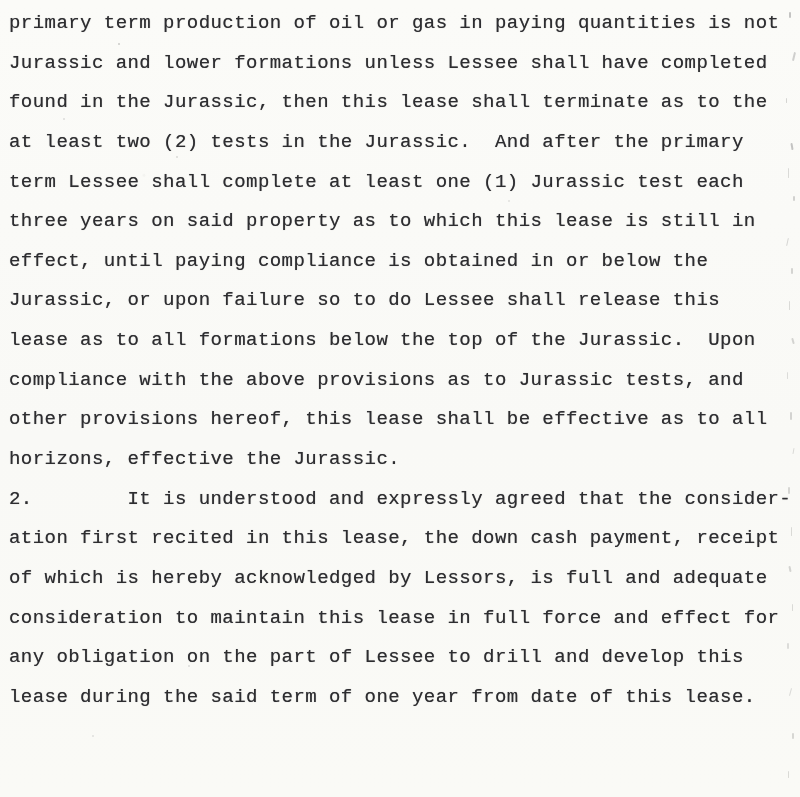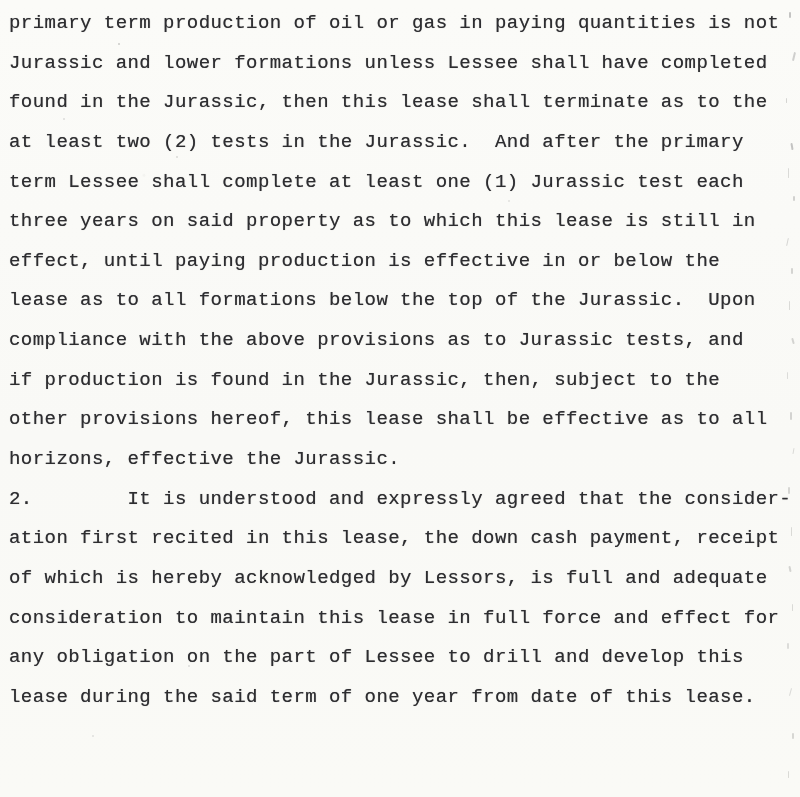--- a/index.html
+++ b/index.html
@@ -53,24 +53,24 @@
 
 <div class="page">
 
   <div class="text-block">
     <div class="line">primary term production of oil or gas in paying quantities is not</div>
     <div class="line">Jurassic and lower formations unless Lessee shall have completed</div>
     <div class="line">found in the Jurassic, then this lease shall terminate as to the</div>
     <div class="line">at least two (2) tests in the Jurassic.  And after the primary</div>
     <div class="line">term Lessee shall complete at least one (1) Jurassic test each</div>
     <div class="line">three years on said property as to which this lease is still in</div>
-    <div class="line">effect, until paying production is effective in or below the</div>
+    <div class="line">effect, until paying compliance is obtained in or below the</div>
+    <div class="line">Jurassic, or upon failure so to do Lessee shall release this</div>
     <div class="line">lease as to all formations below the top of the Jurassic.  Upon</div>
     <div class="line">compliance with the above provisions as to Jurassic tests, and</div>
-    <div class="line">if production is found in the Jurassic, then, subject to the</div>
     <div class="line">other provisions hereof, this lease shall be effective as to all</div>
     <div class="line">horizons, effective the Jurassic.</div>
     <div class="line">2.        It is understood and expressly agreed that the consider-</div>
     <div class="line">ation first recited in this lease, the down cash payment, receipt</div>
     <div class="line">of which is hereby acknowledged by Lessors, is full and adequate</div>
     <div class="line">consideration to maintain this lease in full force and effect for</div>
     <div class="line">any obligation on the part of Lessee to drill and develop this</div>
     <div class="line">lease during the said term of one year from date of this lease.</div>
   </div>
 

